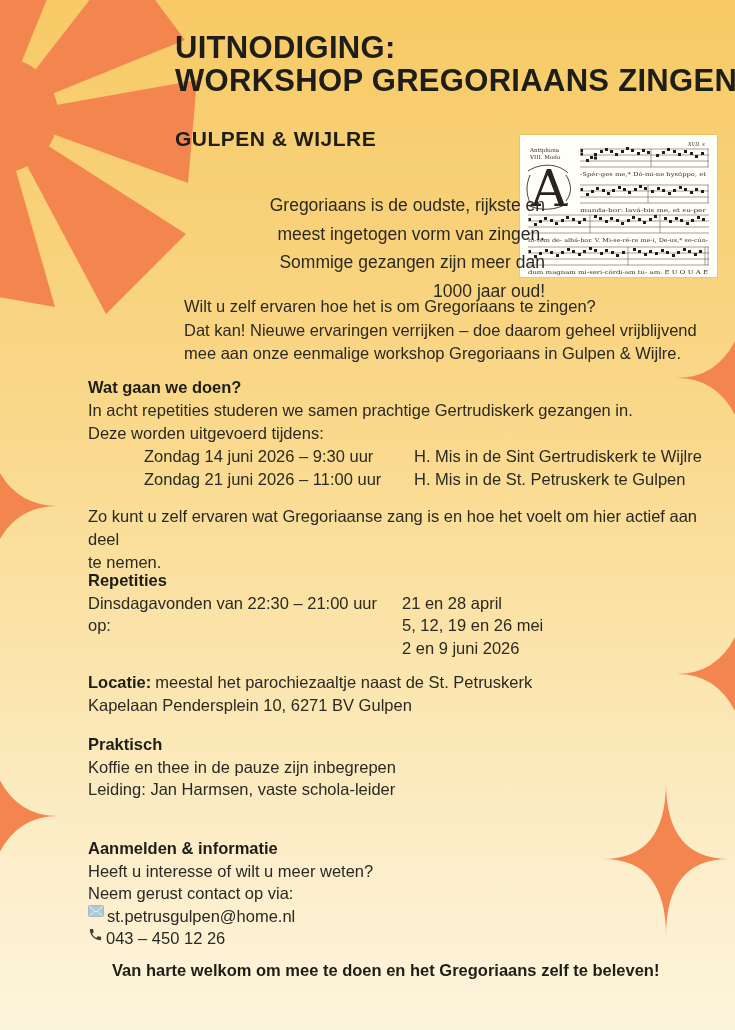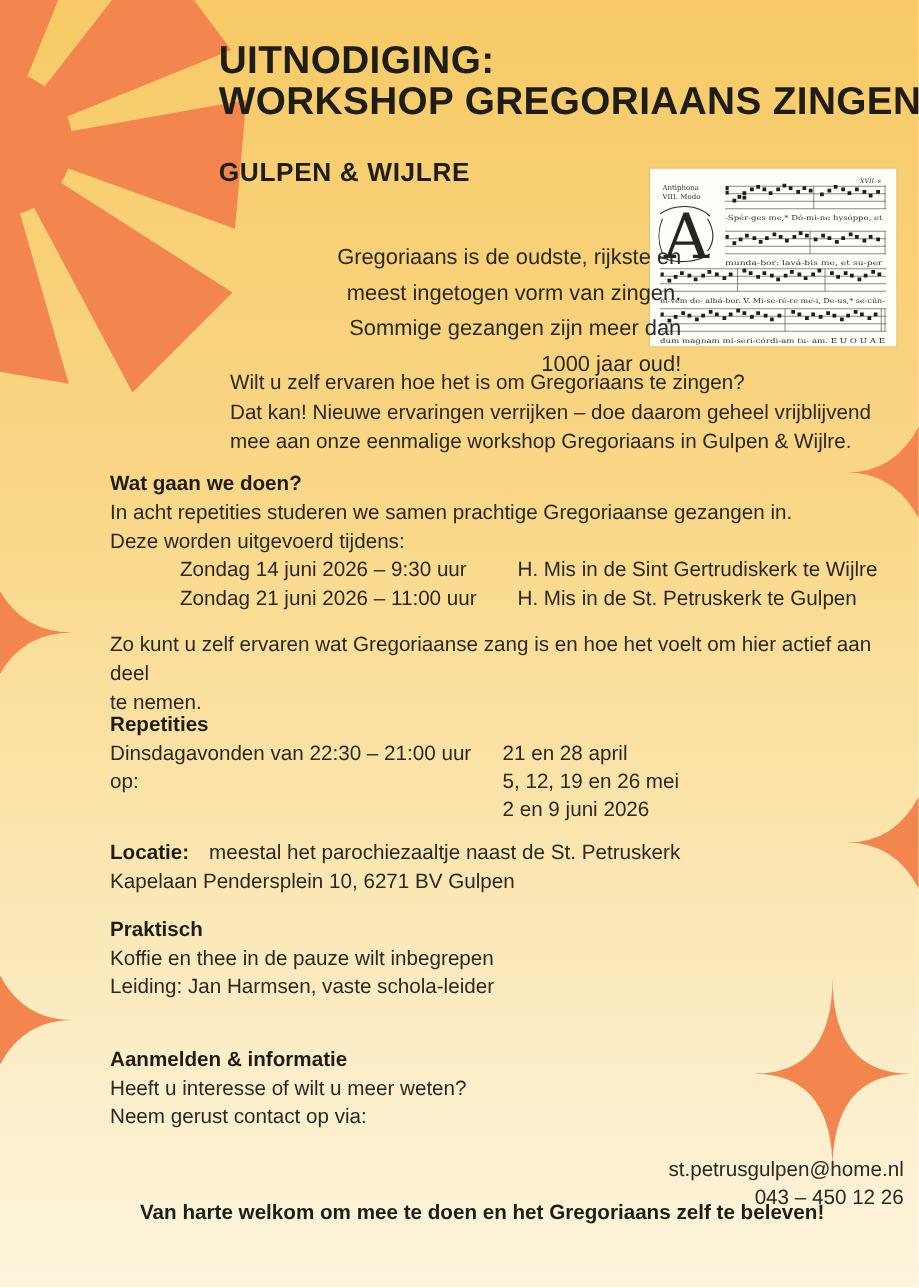--- a/index.html
+++ b/index.html
@@ -15,21 +15,21 @@
   .chant{left:520px;top:135px;width:197px;height:142px;background:#FFFEF9;box-shadow:0 0 0 1px rgba(0,0,0,0.05);}
   .intro{right:218px;top:191px;width:300px;text-align:right;font-size:17.5px;line-height:28.5px;white-space:pre-line;}
   .invite{right:19px;top:295px;width:560px;font-size:16.5px;line-height:23.5px;white-space:pre-line;}
   .sec{left:88px;width:635px;font-size:16.5px;line-height:23px;}
   .b{font-weight:700;color:#1E1D18;}
   .sched-row{display:flex;margin-left:56px;}
   .sched-when{width:270px;flex:0 0 270px;}
   .reh-row{display:flex;}
   .reh-label{width:314px;flex:0 0 314px;}
   .lh225{line-height:22.5px;}
-  .contact-row{display:flex;align-items:flex-end;gap:20px;height:22.3px;flex-direction:column;}
+  .contact-row{display:flex;align-items:flex-start;gap:3px;height:22.3px;}
   .closing{left:88px;top:961px;font-size:16.5px;font-weight:700;color:#1E1D18;margin-left:24px;}
   .chant-lyric{font-family:"DejaVu Serif", serif;fill:#33312B;}
 </style>
 </head>
 <body>
 
 <div class="page">
 
   <svg class="decor" viewBox="0 0 735 1030">
     <g fill="#F3864F">
@@ -88,21 +88,21 @@
   <div class="abs intro">Gregoriaans is de oudste, rijkste en
 meest ingetogen vorm van zingen.
 Sommige gezangen zijn meer dan
 1000 jaar oud!</div>
   <div class="abs invite">Wilt u zelf ervaren hoe het is om Gregoriaans te zingen?
 Dat kan! Nieuwe ervaringen verrijken – doe daarom geheel vrijblijvend
 mee aan onze eenmalige workshop Gregoriaans in Gulpen &amp; Wijlre.</div>
 
   <div class="abs sec" style="top:376px;">
     <div class="b">Wat gaan we doen?</div>
-    <div>In acht repetities studeren we samen prachtige Gregoriaanse gezangen in.</div>
+    <div>In acht repetities studeren we samen prachtige Gertrudiskerk gezangen in.</div>
     <div>Deze worden uitgevoerd tijdens:</div>
     <div class="sched-row">
       <span class="sched-when">Zondag 14 juni 2026 – 9:30 uur</span>
       <span>H. Mis in de Sint Gertrudiskerk te Wijlre</span>
     </div>
     <div class="sched-row">
       <span class="sched-when">Zondag 21 juni 2026 – 11:00 uur</span>
       <span>H. Mis in de St. Petruskerk te Gulpen</span>
     </div>
   </div>
@@ -117,28 +117,28 @@
       <span>
         <div>21 en 28 april</div>
         <div>5, 12, 19 en 26 mei</div>
         <div>2 en 9 juni 2026</div>
       </span>
     </div>
   </div>
 
   <div class="abs sec" style="top:671px;">
     <div>
-      <span class="b" style="margin-right:16px;">Locatie:</span><span>meestal het parochiezaaltje naast de St. Petruskerk</span>
+      <span class="b" style="margin-right:4px;">Locatie:</span><span>meestal het parochiezaaltje naast de St. Petruskerk</span>
     </div>
     <div>Kapelaan Pendersplein 10, 6271 BV Gulpen</div>
   </div>
 
   <div class="abs sec lh225" style="top:733px;">
     <div class="b">Praktisch</div>
-    <div>Koffie en thee in de pauze wilt inbegrepen</div>
+    <div>Koffie en thee in de pauze zijn inbegrepen</div>
     <div>Leiding: Jan Harmsen, vaste schola-leider</div>
   </div>
 
   <div class="abs sec lh225" style="top:837px;">
     <div class="b">Aanmelden &amp; informatie</div>
     <div>Heeft u interesse of wilt u meer weten?</div>
     <div>Neem gerust contact op via:</div>
     <div class="contact-row">
       <svg width="16" height="12" viewBox="0 0 16 12">
         <rect x="0.5" y="0.5" width="15" height="11" rx="1" fill="#ADC7DA" stroke="#93AFC2" stroke-width="0.8"></rect>

